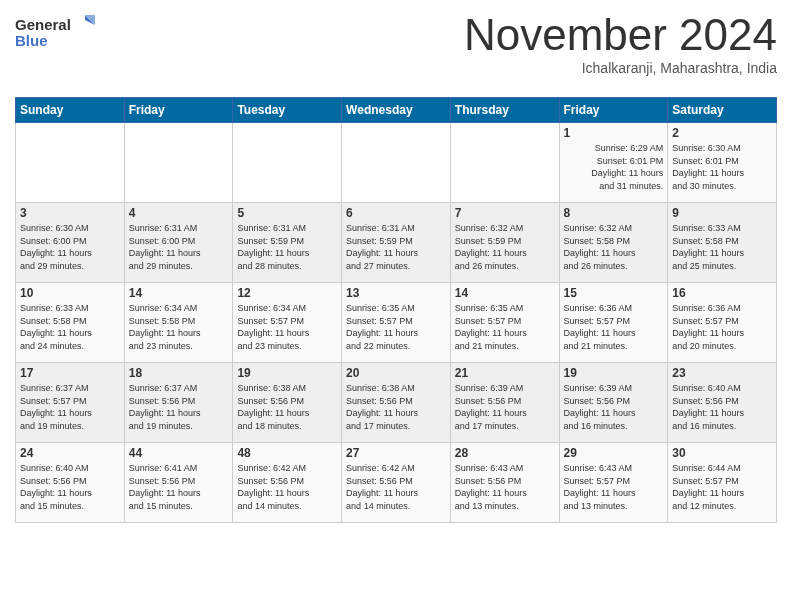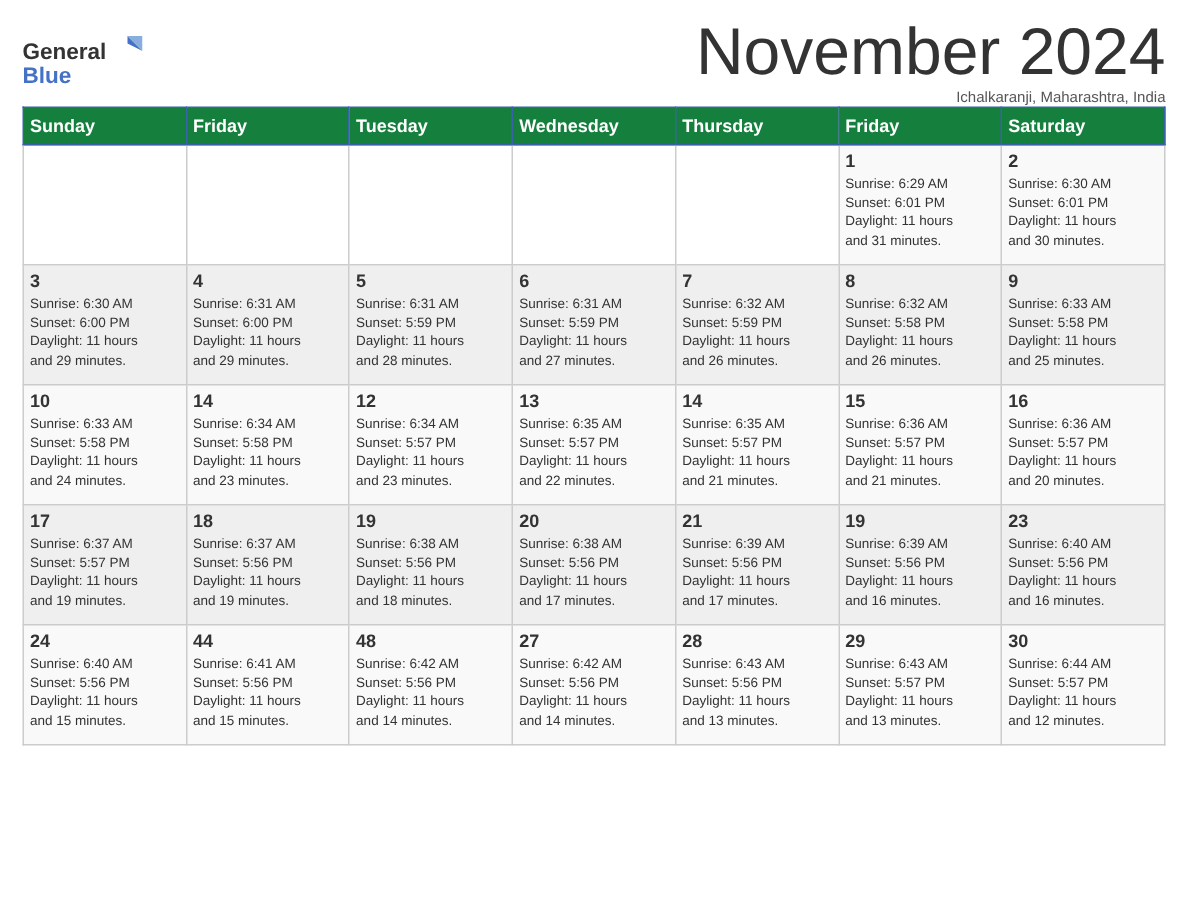--- a/index.html
+++ b/index.html
@@ -10,47 +10,47 @@
       height: 612px;
       overflow: hidden;
     }
     .container {
       width: 792px;
       padding: 10px 15px 5px 15px;
     }
     .header-area {
       display: flex;
       justify-content: space-between;
-      align-items: center;
-      margin-bottom: 0;
+      align-items: flex-start;
+      margin-bottom: 21px;
     }
     .logo {
       display: flex;
       align-items: center;
       gap: 4px;
     }
     .title-area {
       text-align: right;
     }
     .month-title {
       font-size: 44px;
       font-weight: normal;
       color: #333;
     }
     .location-title {
-      font-size: 10px;
+      font-size: 14px;
       color: #555;
     }
     .calendar-table {
       width: 100%;
       border-collapse: collapse;
       table-layout: fixed;
     }
     .calendar-table th {
-      background-color: #15803d;
+      background-color: #0369a1;
       color: #fff;
       font-size: 12px;
       font-weight: bold;
       padding: 5px 4px;
       text-align: left;
       border: 1px solid #3a62a8;
     }
     .calendar-table td {
       vertical-align: top;
       padding: 3px 4px;
@@ -114,21 +114,21 @@
     </thead>
     <tbody id="calendar-body">
     <tr>
           <td class="empty-cell"></td>
           <td class="empty-cell"></td>
           <td class="empty-cell"></td>
           <td class="empty-cell"></td>
           <td class="empty-cell"></td>
           <td>
             <span class="day-number">1</span>
-            <div class="day-info" style="white-space: pre-line;">Sunrise: 6:29 AM
+            <div class="day-info" style="white-space: pre-line; text-align: right;">Sunrise: 6:29 AM
 Sunset: 6:01 PM
 Daylight: 11 hours
 and 31 minutes.</div>
           </td>
           <td>
             <span class="day-number">2</span>
             <div class="day-info" style="white-space: pre-line;">Sunrise: 6:30 AM
 Sunset: 6:01 PM
 Daylight: 11 hours
 and 30 minutes.</div>

